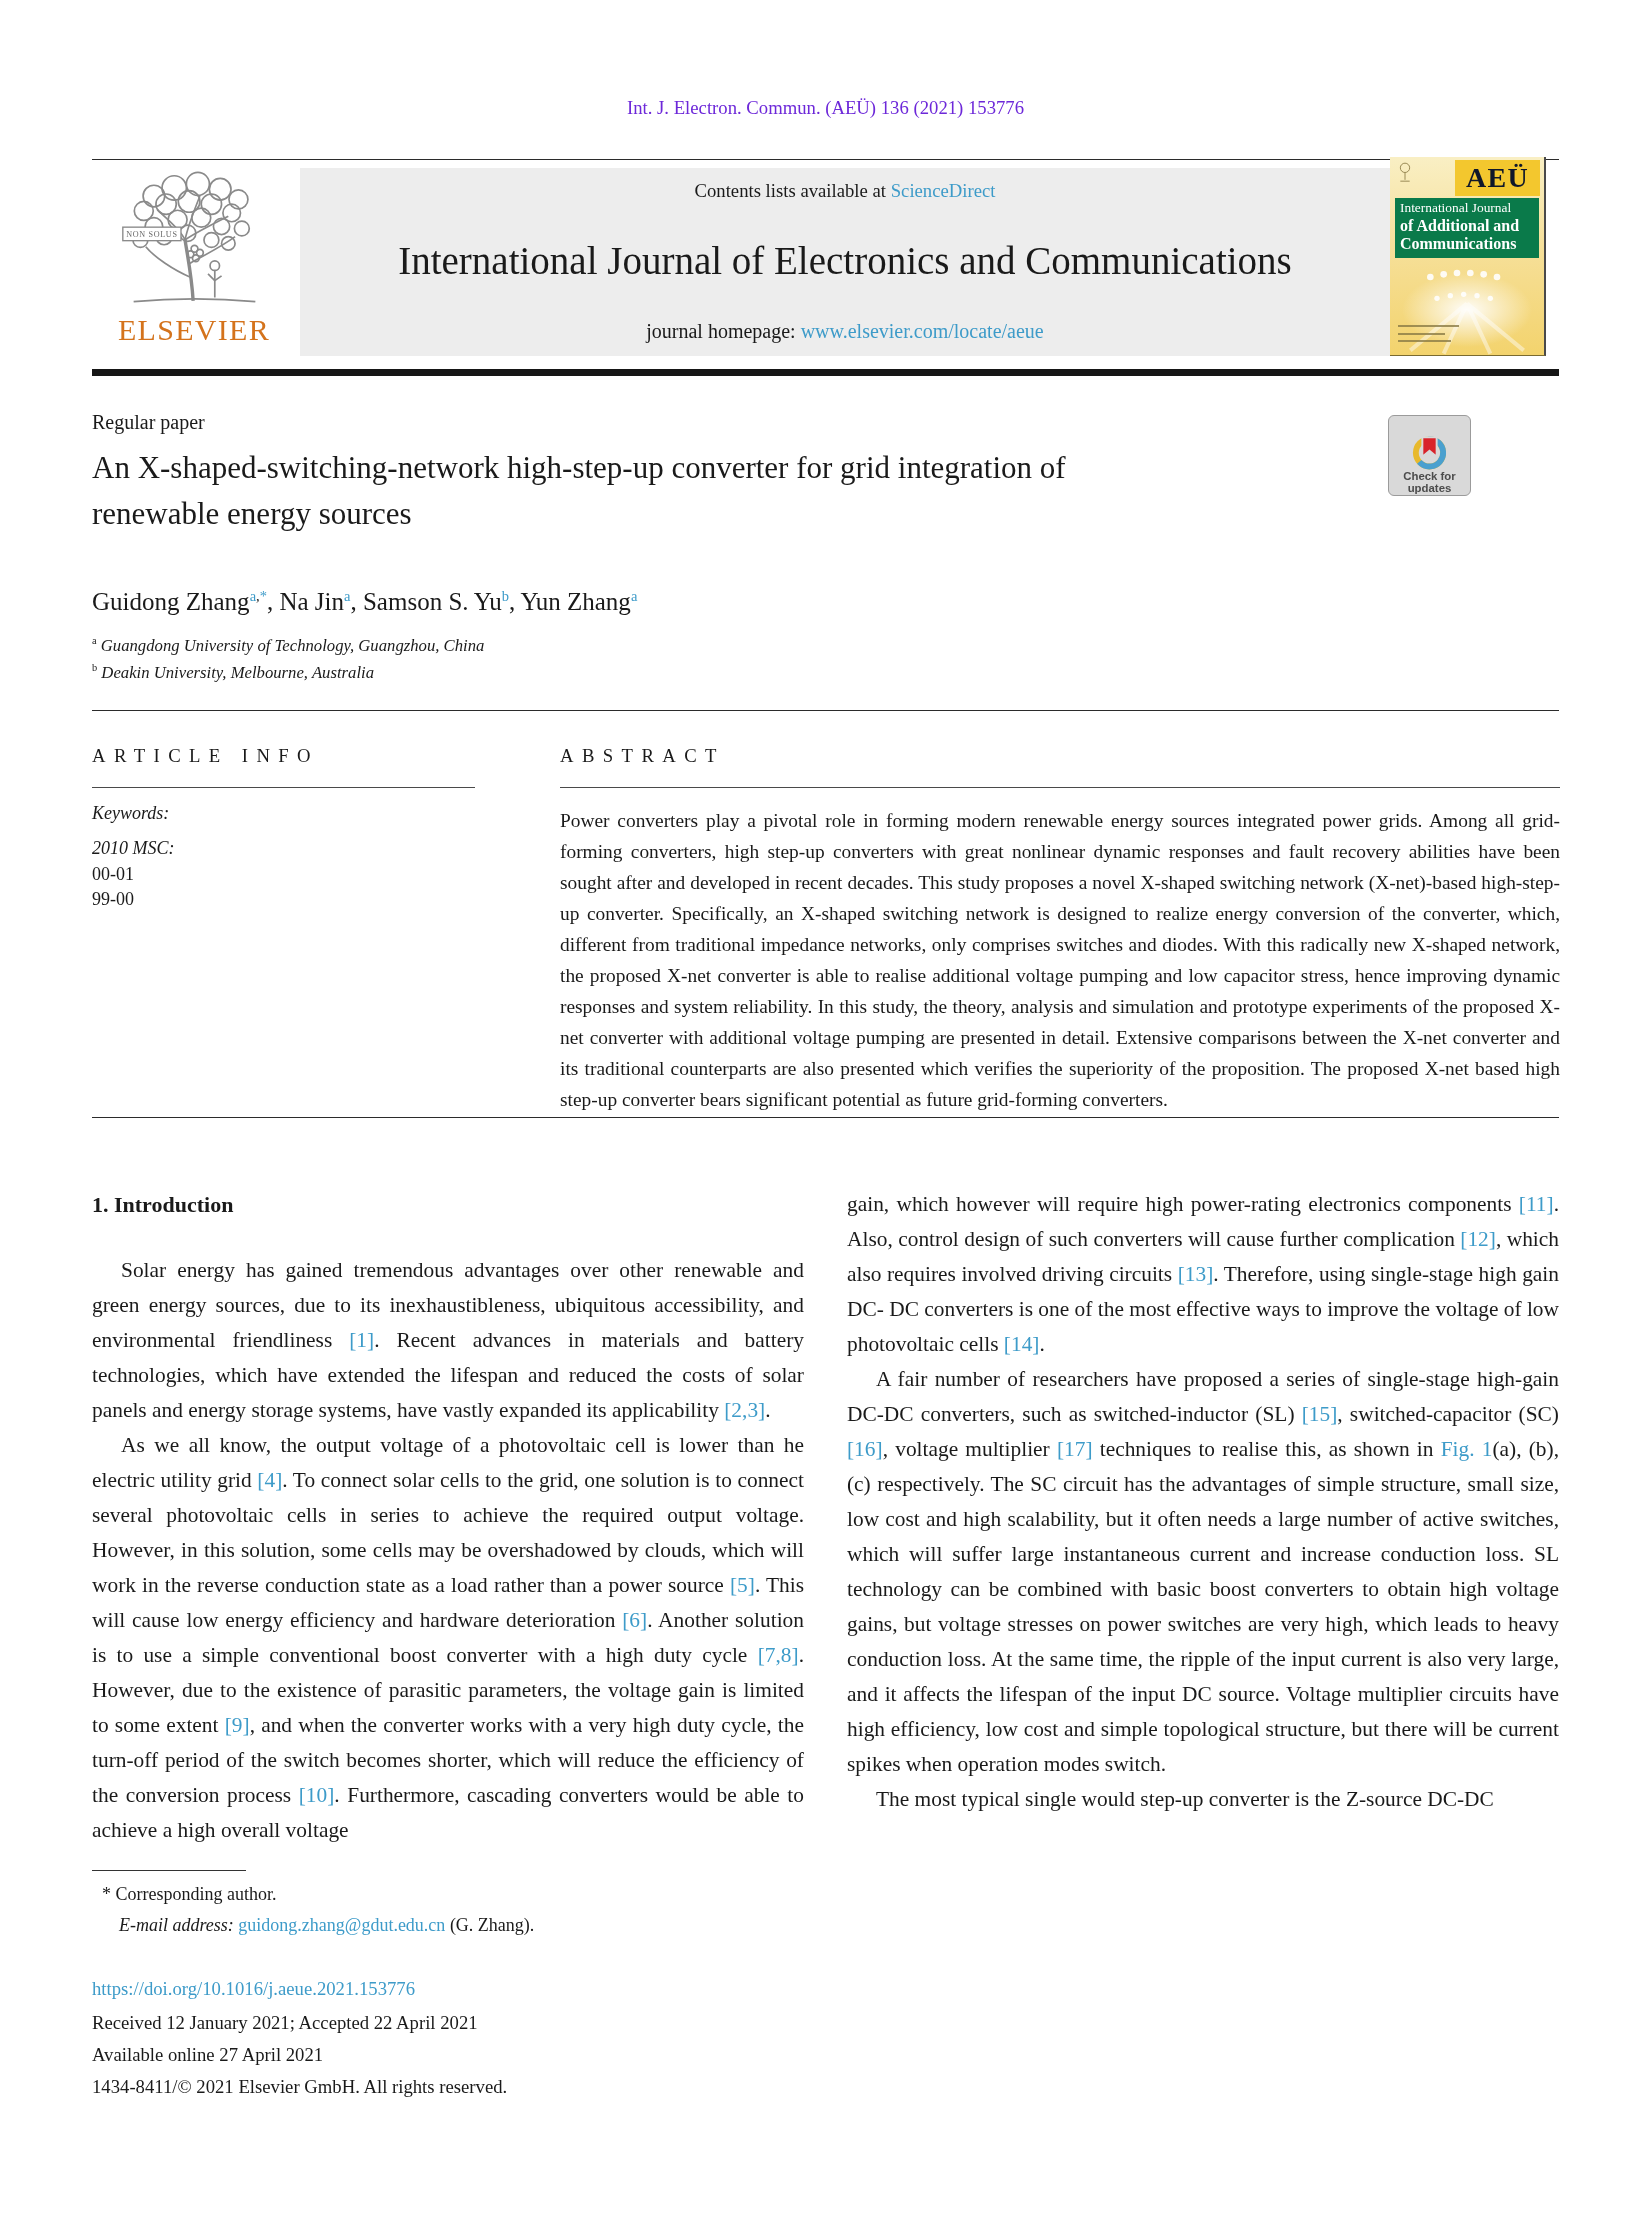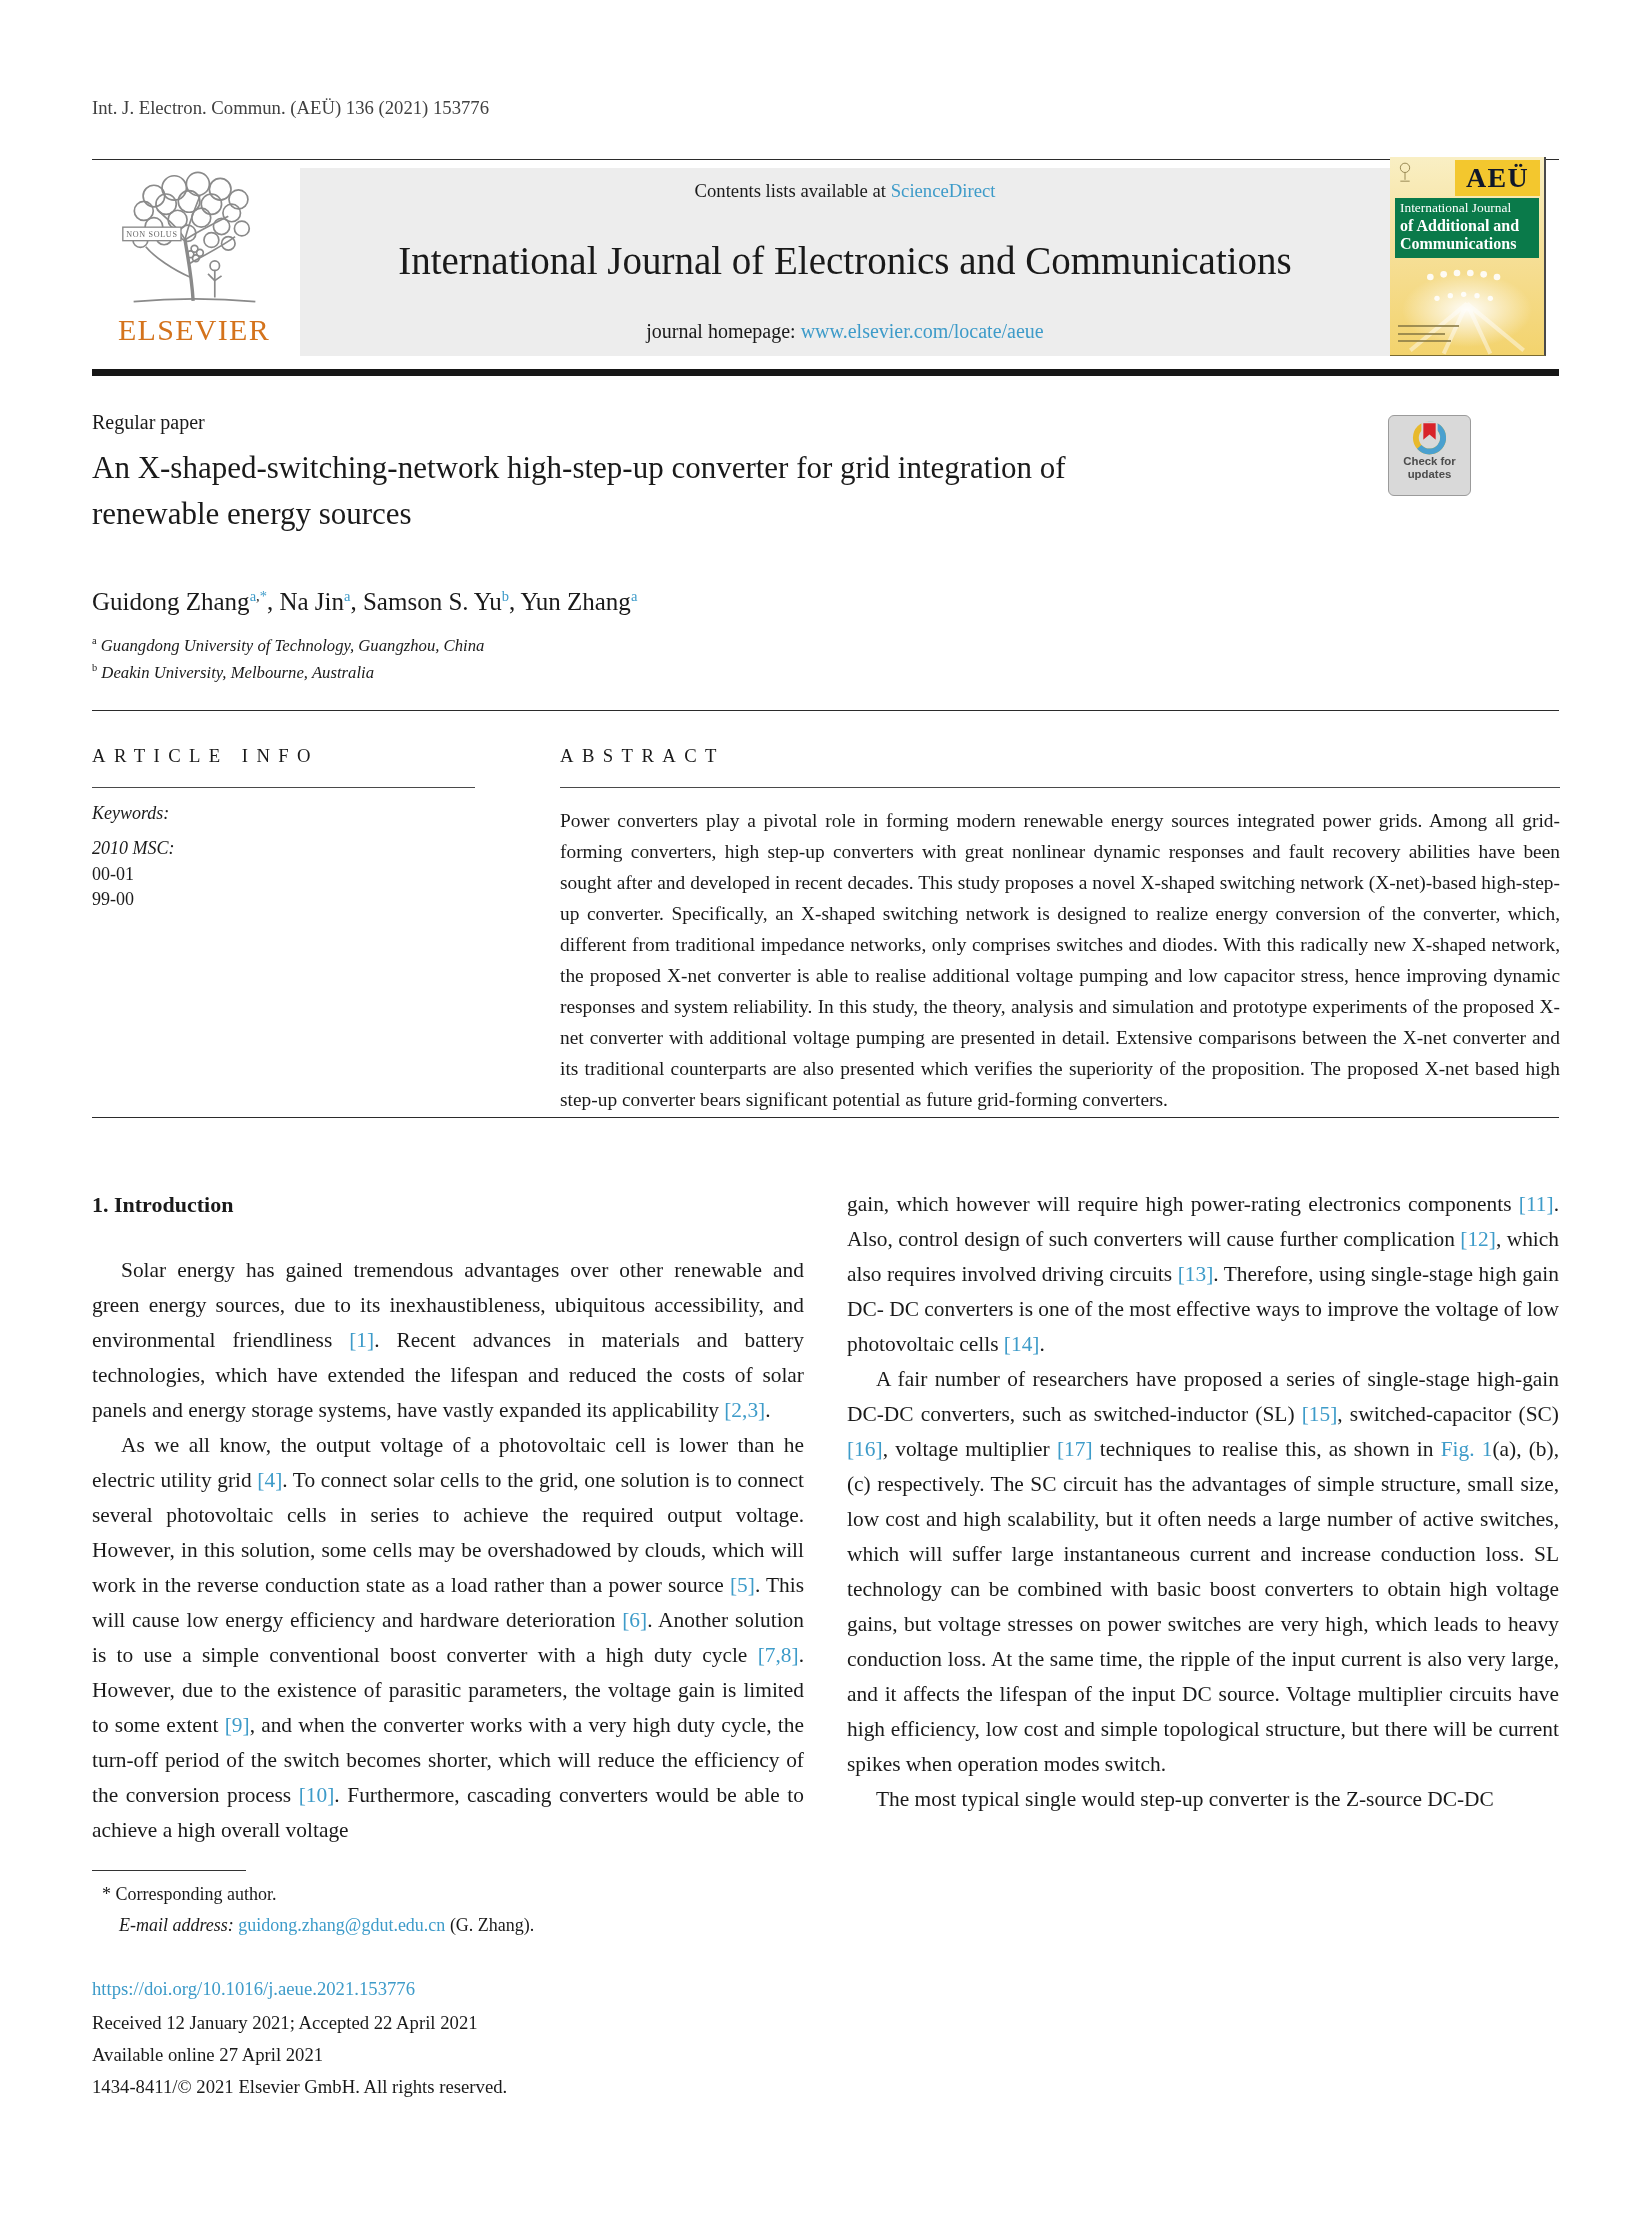--- a/index.html
+++ b/index.html
@@ -3,22 +3,22 @@
 <meta charset="utf-8">
 <style>
   html,body{margin:0;padding:0;background:#ffffff;}
   .page{position:relative;width:1651px;height:2216px;background:#ffffff;
         font-family:"Liberation Serif",serif;color:#1a1a1a;overflow:hidden;}
 
   .lnk{color:#3d9bc9;cursor:pointer;text-decoration:none;}
   sup{font-size:62%;line-height:0;}
 
   
-  #journal-ref{position:absolute;top:97px;left:92px;width:1467px;text-align:left;
-               font-size:18.7px;color:#404040;}
+  #journal-ref{position:absolute;top:97px;left:92px;width:1467px;text-align:center;
+               font-size:18.7px;color:#6d28d9;}
 
   .hrule{position:absolute;left:92px;width:1467px;border-top:1.3px solid #2b2b2b;height:0;}
   #rule-top{top:159px;}
   #rule-mid{top:710px;border-top-width:1.3px;}
   #rule-low{top:1117px;}
 
   
   #banner{position:absolute;top:168px;left:92px;width:1467px;height:188px;}
   #logo-block{position:absolute;left:0;top:0;width:204px;height:188px;text-align:center;}
   #logo-block svg{display:block;margin:1.3px auto 0 auto;}
@@ -52,21 +52,21 @@
 
   #black-bar{position:absolute;top:369px;left:92px;width:1467px;height:7.3px;background:#161616;}
 
   
   #type-label{position:absolute;top:411px;left:92px;font-size:20px;}
   #title{position:absolute;top:445px;left:92px;width:1095px;font-size:31px;line-height:46px;}
 
   
   #badge{position:absolute;left:1388px;top:415px;width:83px;height:81px;background:#d9d9d9;
          border:1.3px solid #9b9b9b;border-radius:6px;box-sizing:border-box;
-         display:flex;flex-direction:column;align-items:center;}
+         display:flex;flex-direction:column;align-items:center;justify-content:flex-end;}
   #badge svg{margin-top:1.3px;}
   #badge-text{font-family:"Liberation Sans",sans-serif;font-size:11.4px;font-weight:bold;
               color:#4c4c4c;text-align:center;line-height:12.7px;width:67px;margin-top:-1.3px;}
 
   #authors{position:absolute;top:588px;left:92px;font-size:25px;}
   #authors sup{font-size:58%;}
   #affiliations{position:absolute;top:636px;left:92px;font-size:16.7px;font-style:italic;}
   #affiliations .aff{margin-bottom:6.7px;}
   #affiliations sup{font-style:normal;}
 

